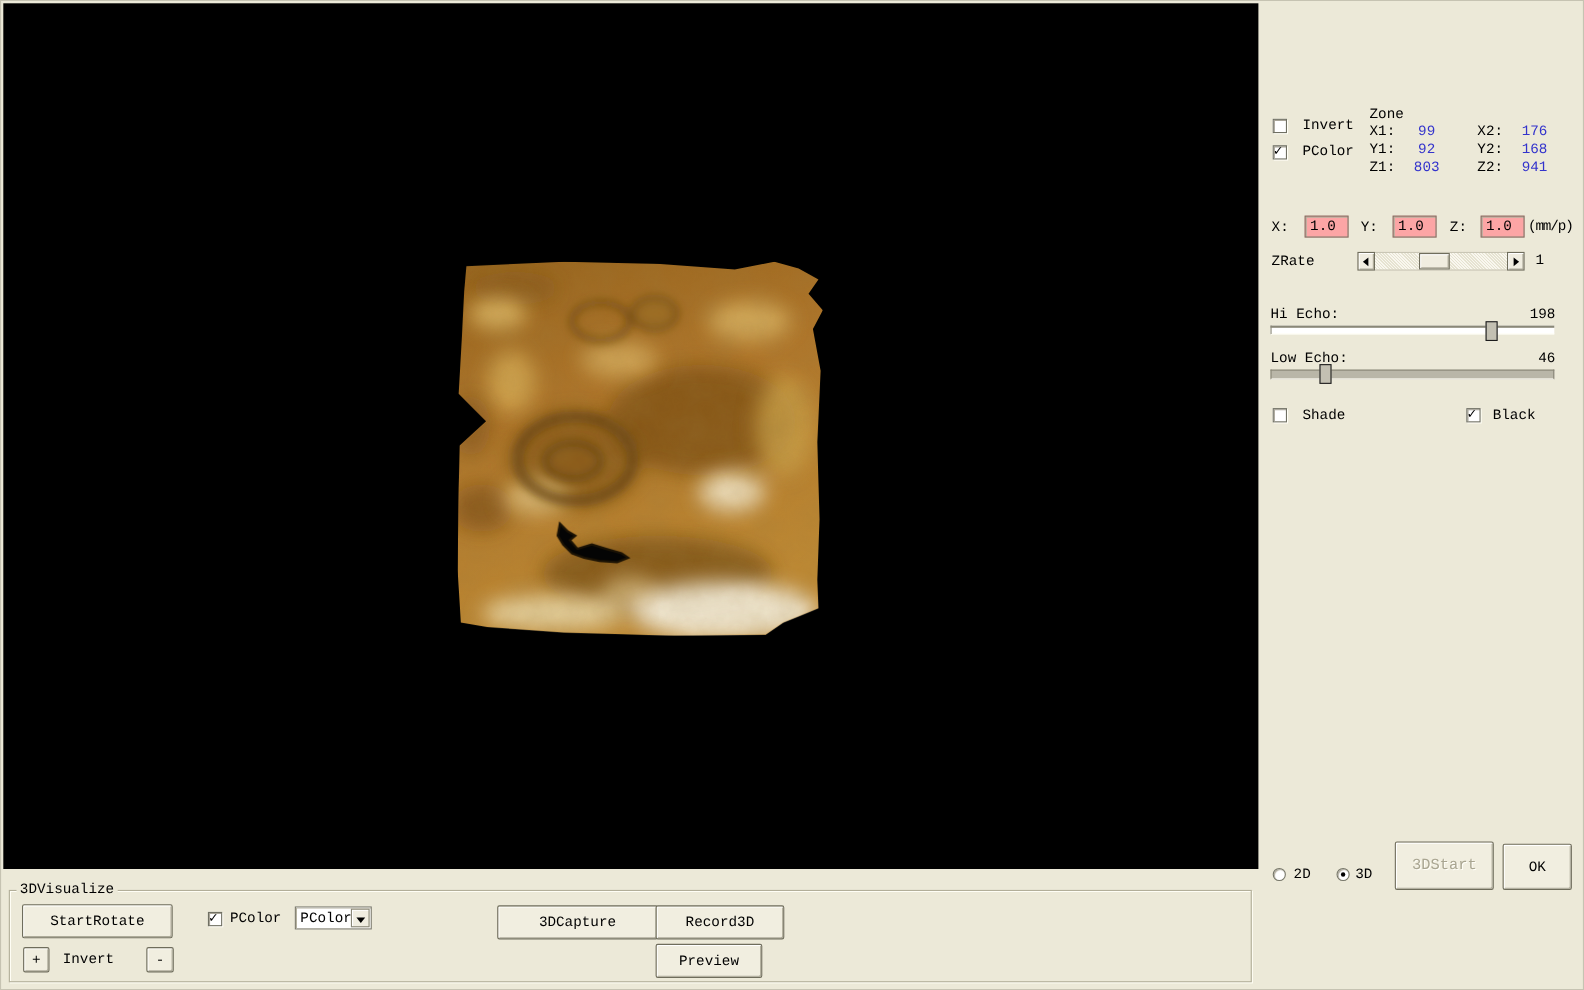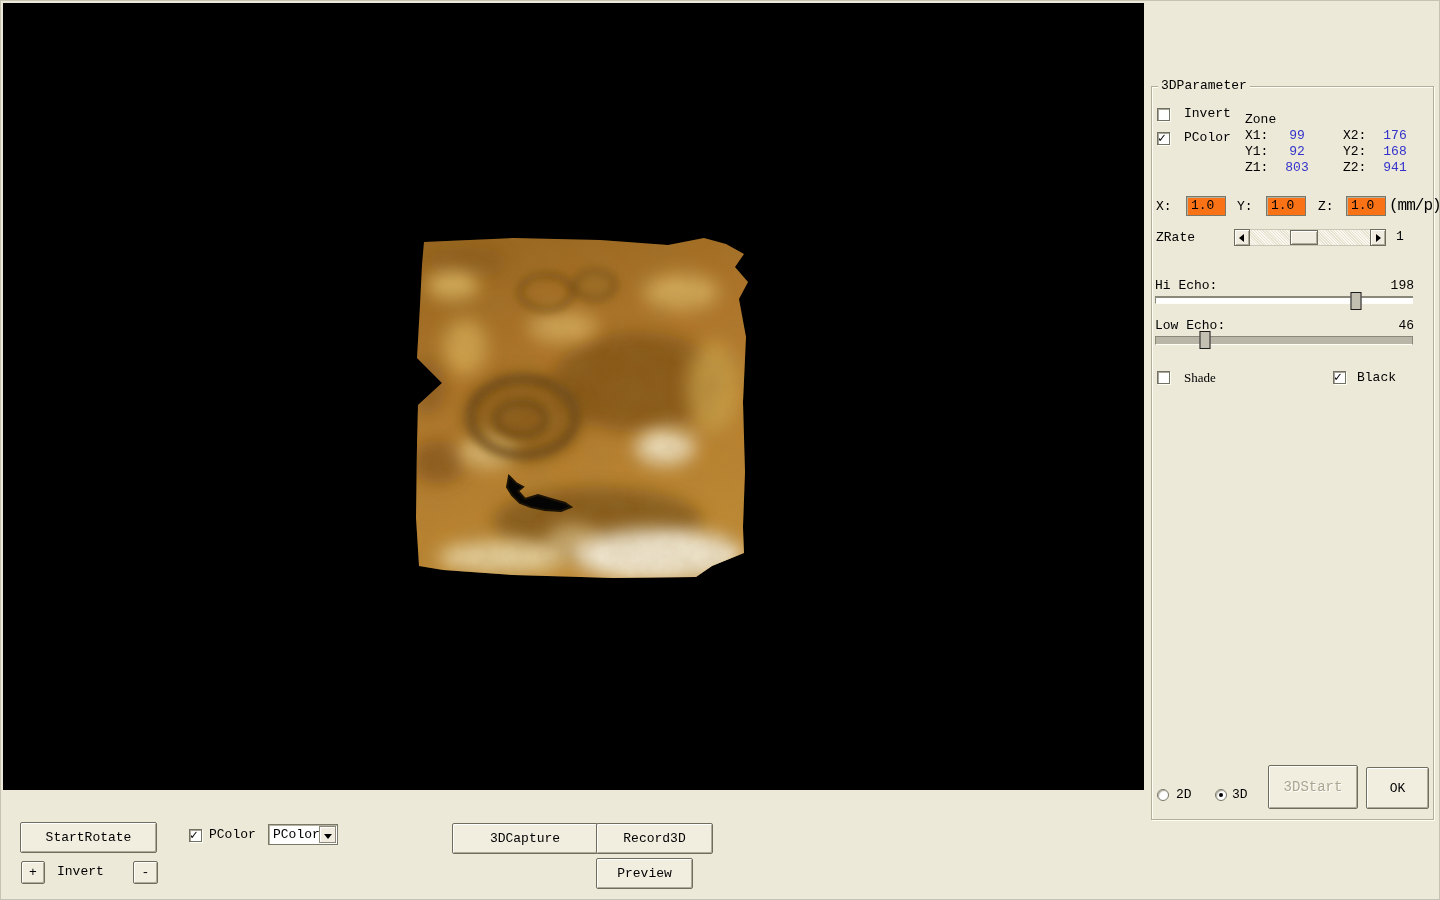--- a/index.html
+++ b/index.html
@@ -28,21 +28,21 @@
   .bluev { color:#3333cc; }
 
   .checkbox { position:absolute; width:13px; height:13px; background:#fff;
     border:1px solid #707063; box-shadow: inset 1px 1px 0 #a8a497, 1px 1px 0 #fffef5; }
   .checkbox.on::after { content:"✓"; position:absolute; left:0px; top:-3px; font-size:13px; font-weight:bold; color:#000; }
 
   .radio { position:absolute; width:12px; height:12px; border-radius:50%; background:#fff;
     border:1px solid #767668; box-shadow: inset 1px 1px 1px #b0ac9e; }
   .radio.on::after { content:""; position:absolute; left:3px; top:3px; width:4px; height:4px; border-radius:50%; background:#000; }
 
-  .textinput { position:absolute; height:20px; background:#f97316; border:1px solid #7a7868;
+  .textinput { position:absolute; height:20px; background:#fca5a5; border:1px solid #7a7868;
     box-shadow: inset 1px 1px 0 #b5b19f; padding:2px 4px; line-height:14px; }
 
   .btn {
     position:absolute; background:#f1eee0; border:1px solid #6f6d5c; border-radius:2px;
     box-shadow: inset 1px 1px 0 #ffffff, inset -1px -1px 0 #aeab9a;
     display:flex; align-items:center; justify-content:center; font-size:13px; white-space:nowrap;
   }
   .btn.disabled { color:#a9a591; text-shadow:1px 1px 0 #fffef8; }
 
   
@@ -139,31 +139,28 @@
           </g>
 
           <rect x="0" y="0" width="338" height="341" filter="url(#tex)" opacity="0.45"></rect>
 
           <path d="M96,239 L103,246 L110,250 L105,254 L112,262 L125,258 L138,262 L152,266 L158,270 L148,274 L132,273 L118,270 L107,266 L99,258 L94,250 Z" fill="#040404" stroke="#1a1205" stroke-width="2"></path>
         </g>
       </svg>
     </div>
   </div>
 
-  <div class="groupbox" style="left:1151px; top:86px; width:283px; height:734px;">
-    <span class="gb-label">3DParameter</span>
-  </div>
 
   <span class="checkbox" style="left:1157px; top:108px;"></span>
   <span class="label" style="left:1184px; top:106px;">Invert</span>
   <span class="checkbox on" style="left:1157px; top:132px;"></span>
   <span class="label" style="left:1184px; top:130px;">PColor</span>
 
   <div class="zone">
-    <div class="label" style="position:static;margin-top:16px;">Zone</div>
+    <div class="label" style="position:static;">Zone</div>
     <div class="zone-row">
       <span>X1:</span>
       <span class="v bluev">99</span>
       <span></span>
       <span>X2:</span>
       <span class="v bluev">176</span>
     </div>
     <div class="zone-row">
       <span>Y1:</span>
       <span class="v bluev">92</span>
@@ -179,21 +176,21 @@
       <span class="v bluev">941</span>
     </div>
   </div>
 
   <span class="label" style="left:1156px; top:199px;">X:</span>
   <div class="textinput" style="left:1186px; top:196px; width:40px;">1.0</div>
   <span class="label" style="left:1237px; top:199px;">Y:</span>
   <div class="textinput" style="left:1266px; top:196px; width:40px;">1.0</div>
   <span class="label" style="left:1318px; top:199px;">Z:</span>
   <div class="textinput" style="left:1346px; top:196px; width:40px;">1.0</div>
-  <span class="label" style="left:1389px; top:198px; font-size:16px; letter-spacing:-1px;">(mm/p)</span>
+  <span class="label" style="left:1389px; top:198px; font-size:13px; letter-spacing:-1px;">(mm/p)</span>
 
   <span class="label" style="left:1156px; top:230px;">ZRate</span>
   <div class="scrollbar" style="left:1234px; top:229px; width:152px;">
     <div class="sb-btn">
         <span class="tri-left"></span>
       </div>
     <div class="sb-track">
       <div class="sb-thumb" style="left: 45%;"></div>
     </div>
     <div class="sb-btn">
@@ -208,31 +205,34 @@
     <div class="slider-thumb" style="left: 78%;"></div>
   </div>
 
   <span class="label" style="left:1155px; top:318px;">Low Echo:</span>
   <span class="label" style="left:1390px; top:318px; width:24px; text-align:right;">46</span>
   <div class="slider-track gray" style="left:1155px; top:336px; width:258px;">
     <div class="slider-thumb" style="left: 19%;"></div>
   </div>
 
   <span class="checkbox" style="left:1157px; top:371px;"></span>
-  <span class="label" style="left:1184px; top:370px;font-family:Liberation Serif, serif;">Shade</span>
+  <span class="label" style="left:1184px; top:370px;">Shade</span>
   <span class="checkbox on" style="left:1333px; top:371px;"></span>
   <span class="label" style="left:1357px; top:370px;">Black</span>
 
   <span class="radio" style="left:1157px; top:789px;"></span>
   <span class="label" style="left:1176px; top:787px;">2D</span>
   <span class="radio on" style="left:1215px; top:789px;"></span>
   <span class="label" style="left:1232px; top:787px;">3D</span>
   <div class="btn disabled" style="left:1268px; top:765px; width:90px; height:44px; font-size:14px;">3DStart</div>
   <div class="btn" style="left:1366px; top:767px; width:63px; height:42px;">OK</div>
 
+  <div class="groupbox" style="left:8px; top:809px; width:1130px; height:84px;">
+    <span class="gb-label">3DVisualize</span>
+  </div>
 
   <div class="btn" style="left:20px; top:822px; width:137px; height:31px;">StartRotate</div>
 
   <span class="checkbox on" style="left:189px; top:829px;"></span>
   <span class="label" style="left:209px; top:827px;">PColor</span>
 
   <div class="combo" style="left:268px; top:824px;">
     <span class="combo-text">PColor</span>
     <span class="combo-btn">
         <span class="tri-down"></span>

